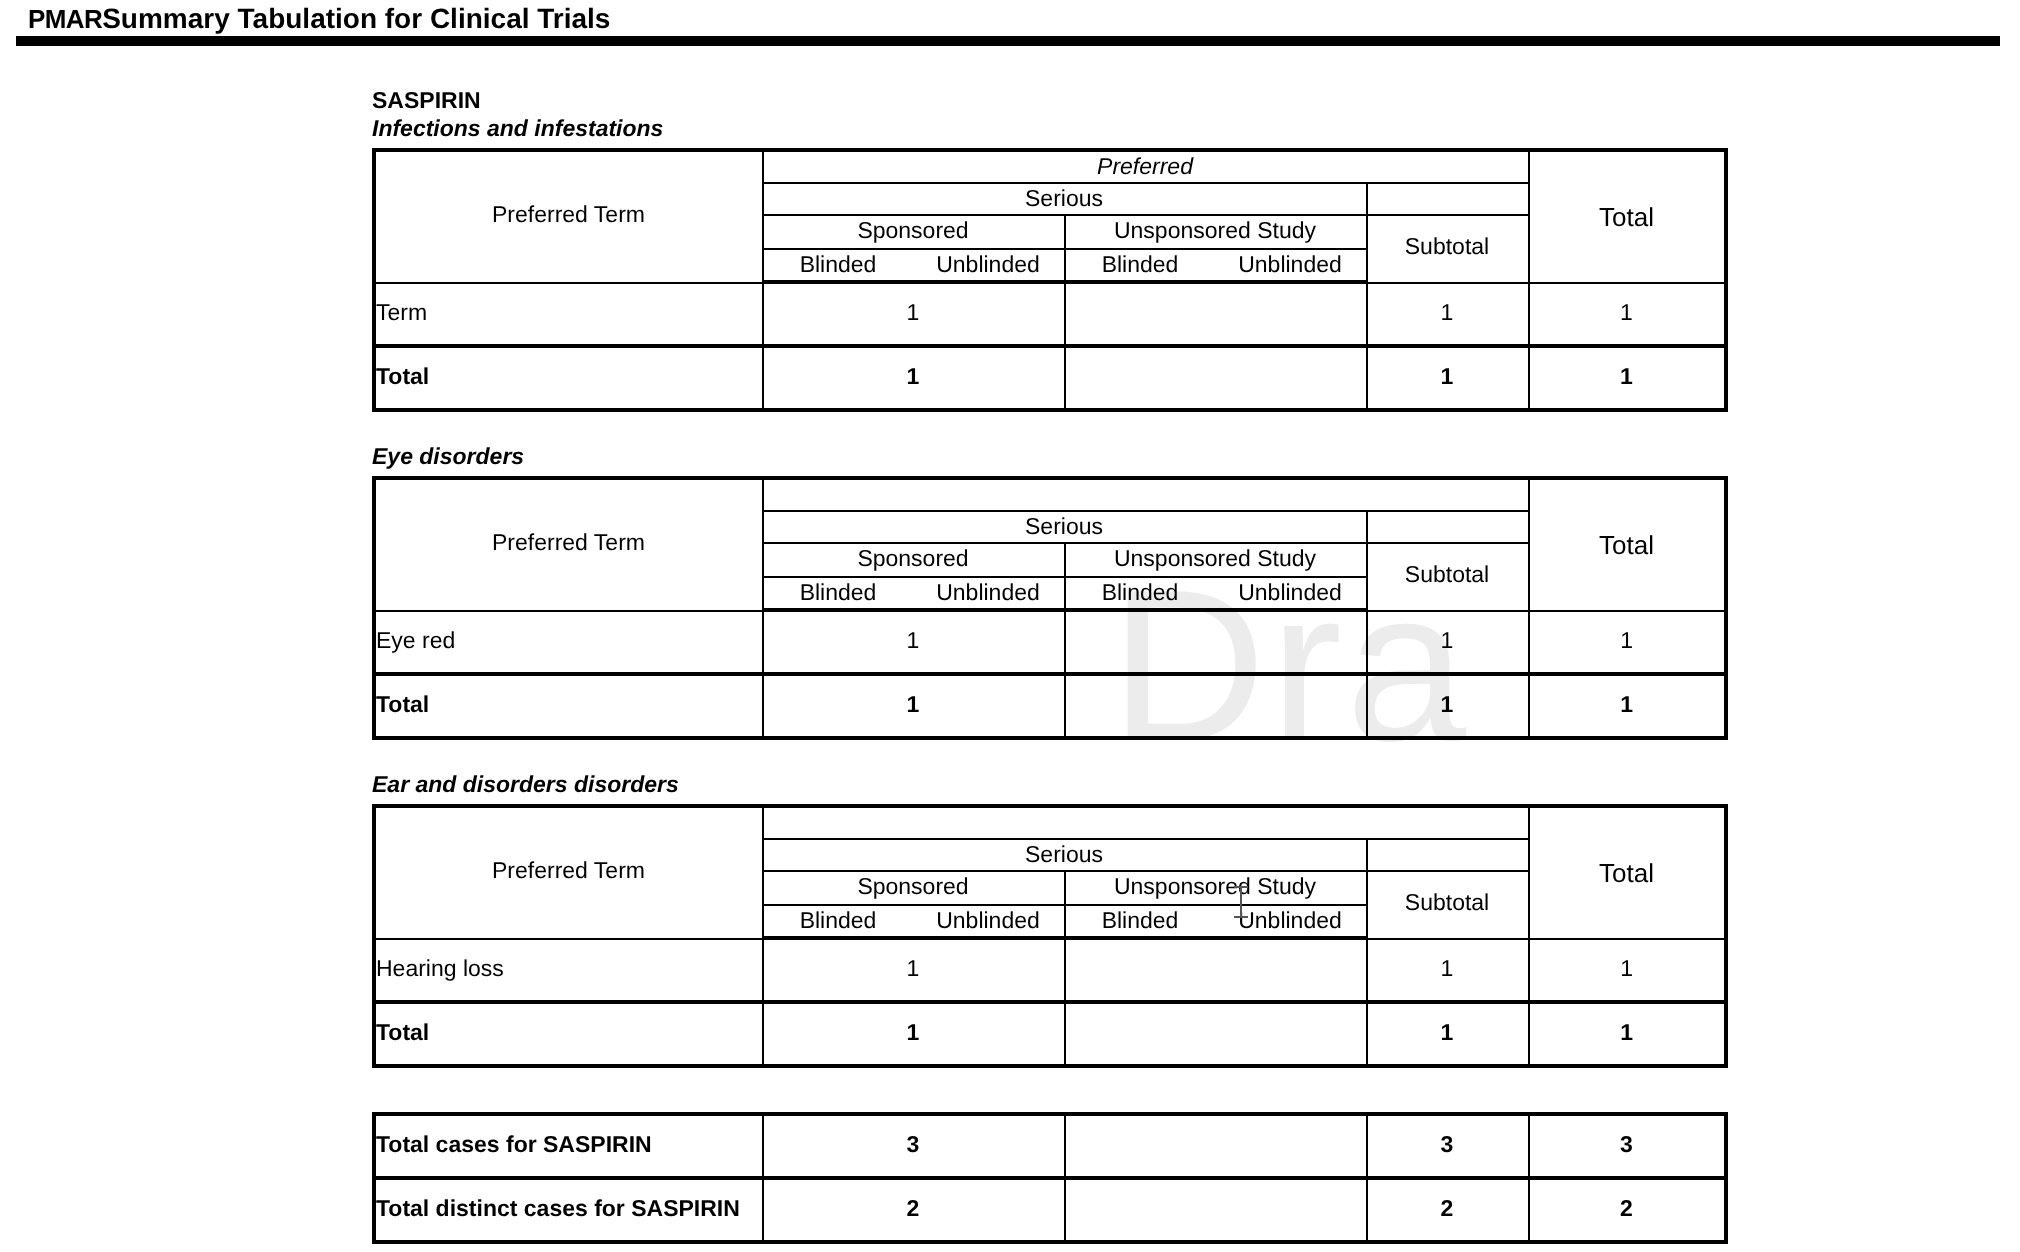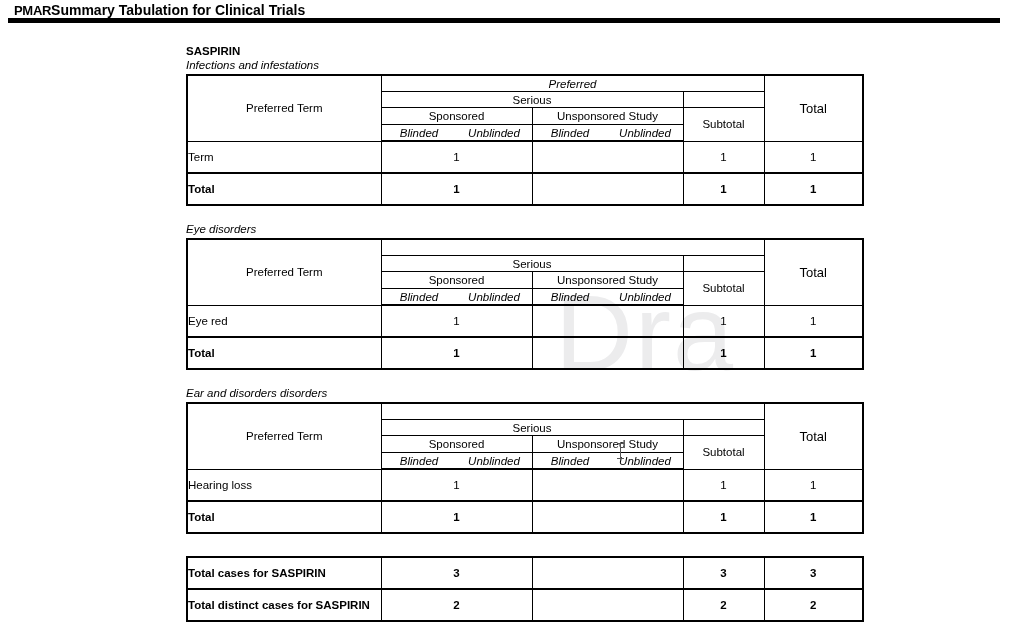--- a/index.html
+++ b/index.html
@@ -71,21 +71,21 @@
   }
 
   .drug-name {
     font-size: 11.5px;
     font-weight: bold;
     line-height: 14px;
     margin: 0;
   }
   .soc-name {
     font-size: 11.5px;
-    font-weight: normal;
+    font-weight: bold;
     font-style: italic;
     line-height: 14px;
     margin: 0 0 2px 0;
   }
   .soc-spacer {
     height: 16px;
   }
 
   
   table.tab {
@@ -174,21 +174,21 @@
     font-size: 11.5px;
     vertical-align: middle;
   }
   td.rowlabel.bold,
   td.datacell.bold {
     font-weight: bold;
   }
   .tbl-gap-big { height: 22px; }
 
   
-  .thick-bottom { border-bottom: 2px solid #000000 !important; font-style: italic; }
+  .thick-bottom { border-bottom: 2px solid #000000 !important; }
   .thick-top { border-top: 2px solid #000000 !important; }
 
   
   .caret {
     position: absolute;
     left: 620px;
     top: 443px;
     width: 1px;
     height: 16px;
     background: #555;

